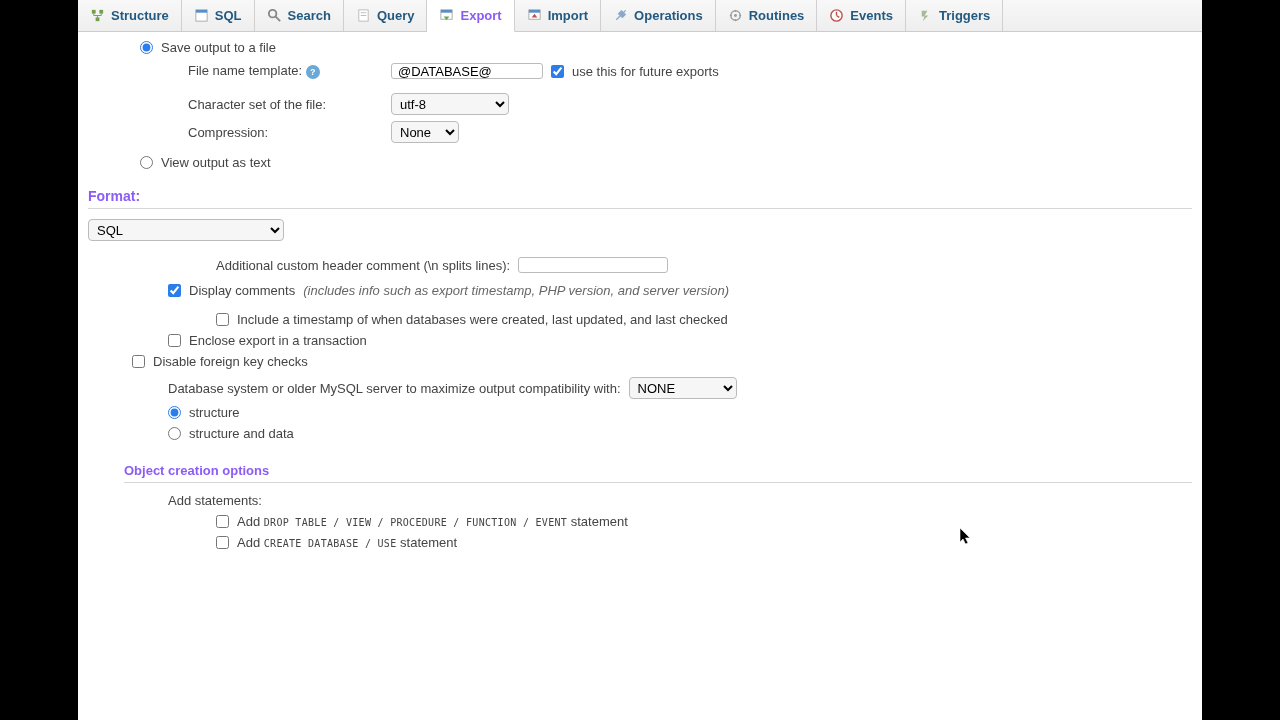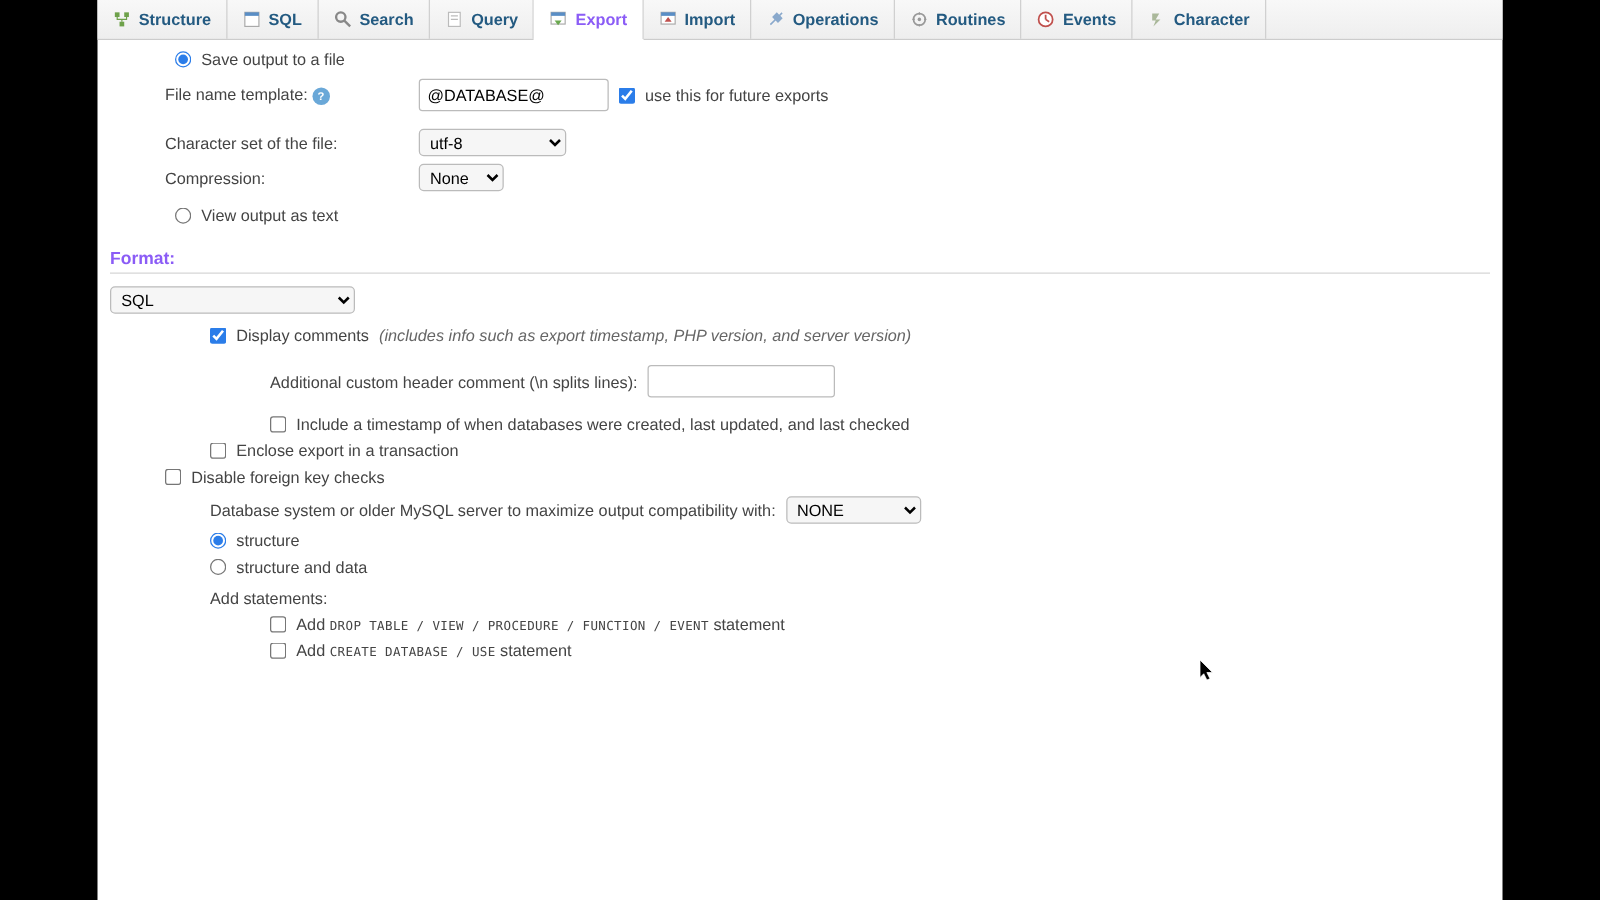--- a/index.html
+++ b/index.html
@@ -6,24 +6,24 @@
 body { font-family: "Helvetica Neue", Arial, sans-serif; font-size: 13px; color: #444; background: #000; }
 .viewport { width: 1280px; height: 720px; margin: 0 auto; background: #000; position: relative; }
 .app { position: absolute; left: 78px; top: 0; width: 1124px; height: 720px; background: #fff; }
 .tabs { display: flex; background: linear-gradient(#f8f8f8,#eee); border-bottom: 1px solid #ccc; height: 32px; }
 .tab { display: flex; align-items: center; gap: 6px; padding: 0 12px; border-right: 1px solid #d0d0d0; cursor: pointer; color: #235a81; font-weight: bold; font-size: 13px; }
 .tab.active { background: #fff; border-bottom: 1px solid #fff; margin-bottom: -1px; color: #8b5cf6; }
 .icon { width: 15px; height: 15px; display: inline-block; flex-shrink: 0; }
 .content { padding: 8px 10px; }
 .opt-row { display: flex; align-items: center; gap: 8px; margin-bottom: 6px; }
 .indent1 { margin-left: 52px; }
-.indent2 { margin-left: 44px; }
+.indent2 { margin-left: 100px; }
 .indent3 { margin-left: 128px; }
 .label-col { width: 195px; color: #444; }
-input[type=text] { border: 1px solid #bbb; border-radius: 3px; padding: 4px 6px; font-size: 13px; height: 26px; }
+input[type=text] { border: 1px solid #bbb; border-radius: 3px; padding: 4px 6px; font-size: 13px; height: 16px; }
 select { border: 1px solid #bbb; border-radius: 4px; padding: 2px 4px; font-size: 13px; background: #f6f6f6; height: 22px; }
 .section-hdr { font-weight: bold; font-size: 14px; color: #8b5cf6; border-bottom: 1px solid #d6d6d6; padding-bottom: 4px; margin: 18px 0 10px 0; }
 .section-hdr.small { font-size: 13px; margin-left: 36px; margin-top: 22px; }
 .italic { font-style: italic; color: #666; }
 .help-icon { width: 14px; height: 14px; border-radius: 50%; background: #6aa8d8; color: #fff; display: inline-flex; align-items: center; justify-content: center; font-size: 9px; font-weight: bold; }
 .cursor { position: absolute; left: 960px; top: 528px; width: 12px; height: 18px; pointer-events: none; }
 code.sm { font-family: Menlo, Consolas, monospace; font-size: 10px; letter-spacing: 0.3px; font-variant: small-caps; }
 input[type=radio], input[type=checkbox] { width: 13px; height: 13px; }
 input[type=checkbox]:checked { accent-color: #2b7de9; }
 input[type=radio]:checked { accent-color: #2b7de9; }
@@ -104,21 +104,21 @@
             <circle cx="8" cy="8" r="6" fill="#fff" stroke="#c0504d" stroke-width="1.5"></circle>
             <line x1="8" y1="8" x2="8" y2="4" stroke="#c0504d" stroke-width="1.5"></line>
             <line x1="8" y1="8" x2="11" y2="10" stroke="#c0504d" stroke-width="1.5"></line>
           </svg>
     <span>Events</span>
   </div>
   <div class="tab">
     <svg class="icon" viewBox="0 0 16 16">
             <path d="M4 3 L10 3 L7 8 L11 8 L5 14 L7 9 L4 9 Z" fill="#aab89a"></path>
           </svg>
-    <span>Character</span>
+    <span>Triggers</span>
   </div>
 </div>
 
 <div class="content">
 
   <div class="opt-row indent1">
     <input type="radio" checked="" style="">
     <span>Save output to a file</span>
   </div>
 
@@ -150,29 +150,29 @@
     <input type="radio" style="">
     <span>View output as text</span>
   </div>
 
   <div class="section-hdr">Format:</div>
   <select style="width:196px;">
     <option>SQL</option>
   </select>
 
 
+  <div class="opt-row indent3" style="margin-top:16px;">
+    <span>Additional custom header comment (\n splits lines):</span>
+    <input type="text" style="width: 150px;">
+  </div>
+
   <div class="opt-row" style="margin-left:80px; margin-top:10px;">
     <input type="checkbox" checked="" style="">
     <span>Display comments</span>
     <span class="italic">(includes info such as export timestamp, PHP version, and server version)</span>
-  </div>
-
-  <div class="opt-row indent3" style="margin-top:16px;">
-    <span>Additional custom header comment (\n splits lines):</span>
-    <input type="text" style="width: 150px;">
   </div>
 
   <div class="opt-row indent3" style="margin-top:14px;">
     <input type="checkbox" style="">
     <span>Include a timestamp of when databases were created, last updated, and last checked</span>
   </div>
 
   <div class="opt-row" style="margin-left:80px; ">
     <input type="checkbox" style="">
     <span>Enclose export in a transaction</span>
@@ -192,20 +192,21 @@
 
   <div class="opt-row" style="margin-left:80px; margin-top:6px;">
     <input type="radio" name="dump" checked="" style="">
     <span>structure</span>
   </div>
   <div class="opt-row" style="margin-left:80px;">
     <input type="radio" name="dump" style="">
     <span>structure and data</span>
   </div>
 
+  <div class="section-hdr small">Object creation options</div>
 
   <div class="opt-row" style="margin-left:80px; margin-top:10px;">
     <span>Add statements:</span>
   </div>
 
   <div class="opt-row indent3">
     <input type="checkbox" style="">
     <span>
       <span>Add </span><code class="sm">DROP TABLE / VIEW / PROCEDURE / FUNCTION / EVENT</code><span> statement</span>
     </span>

